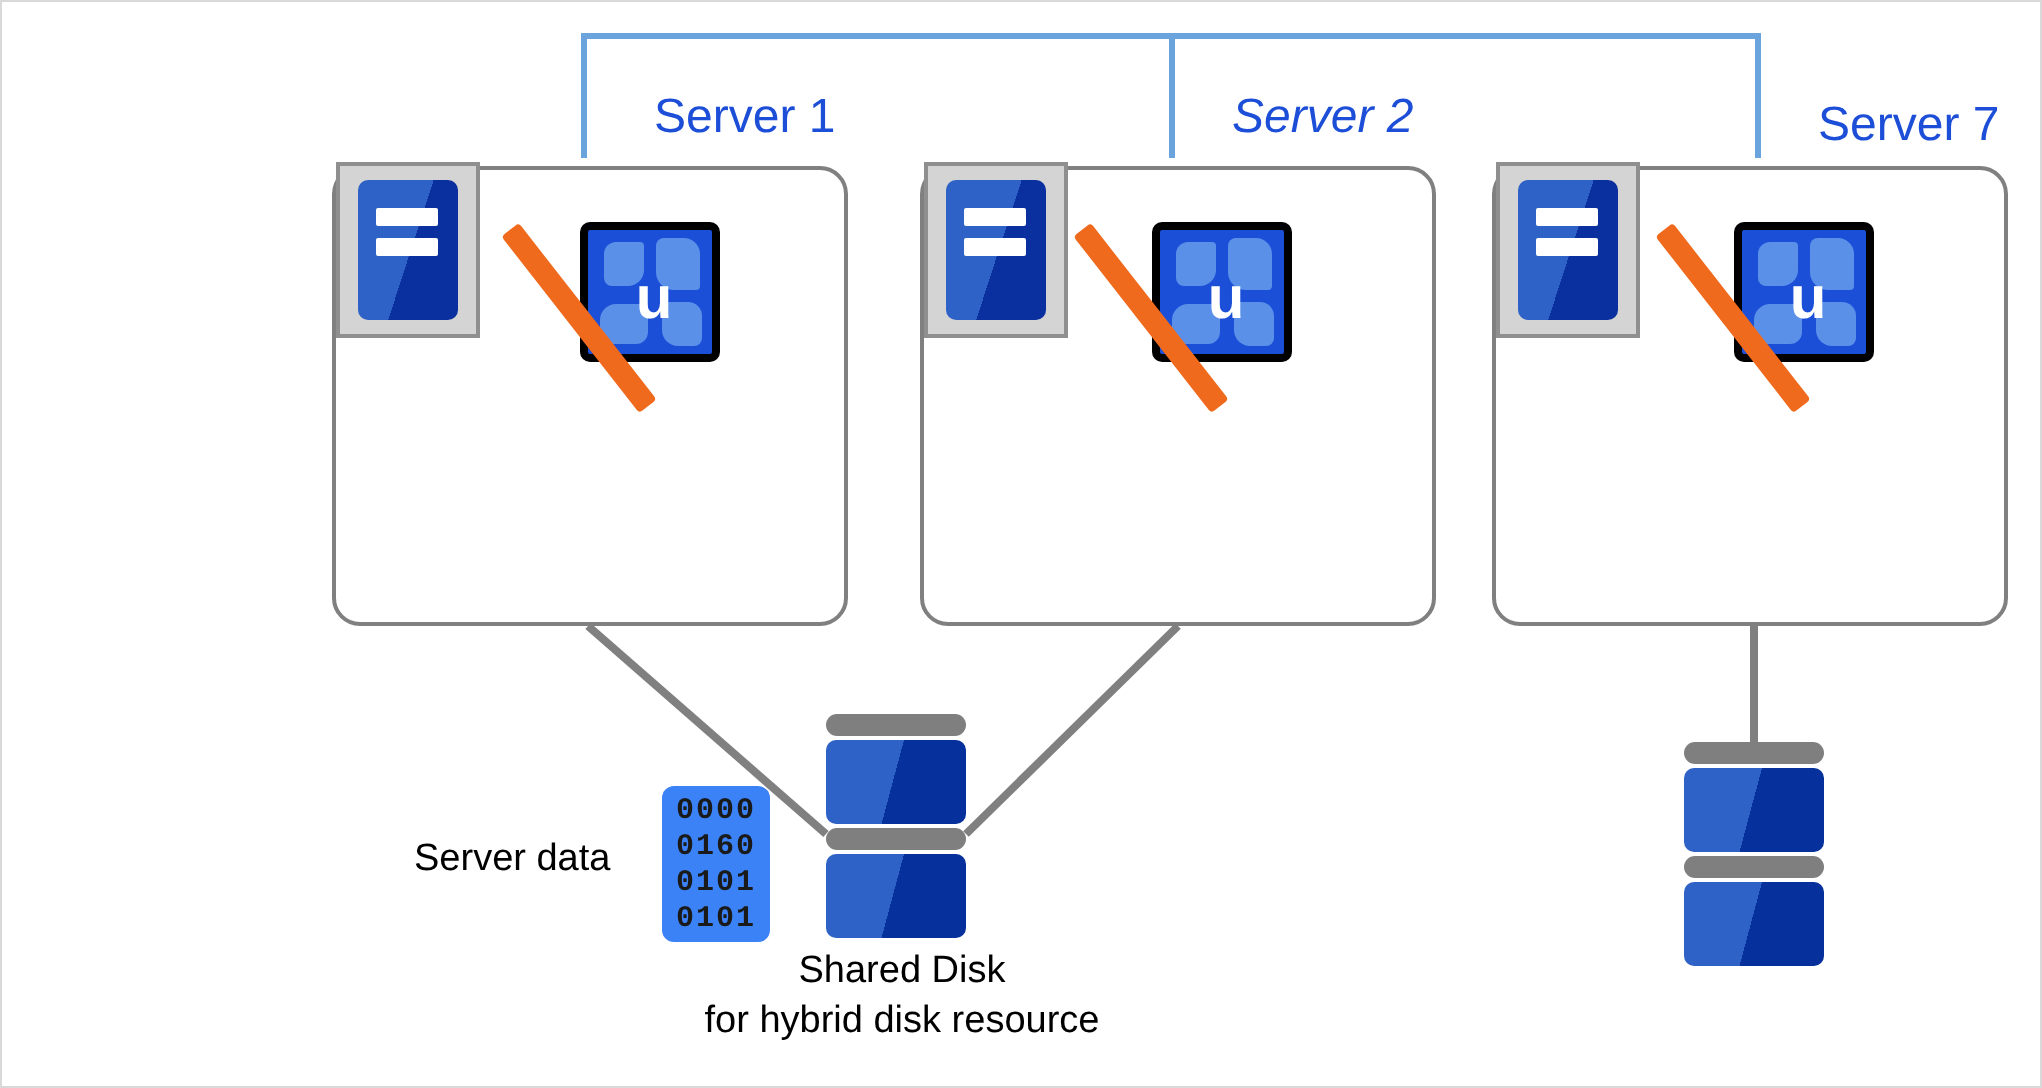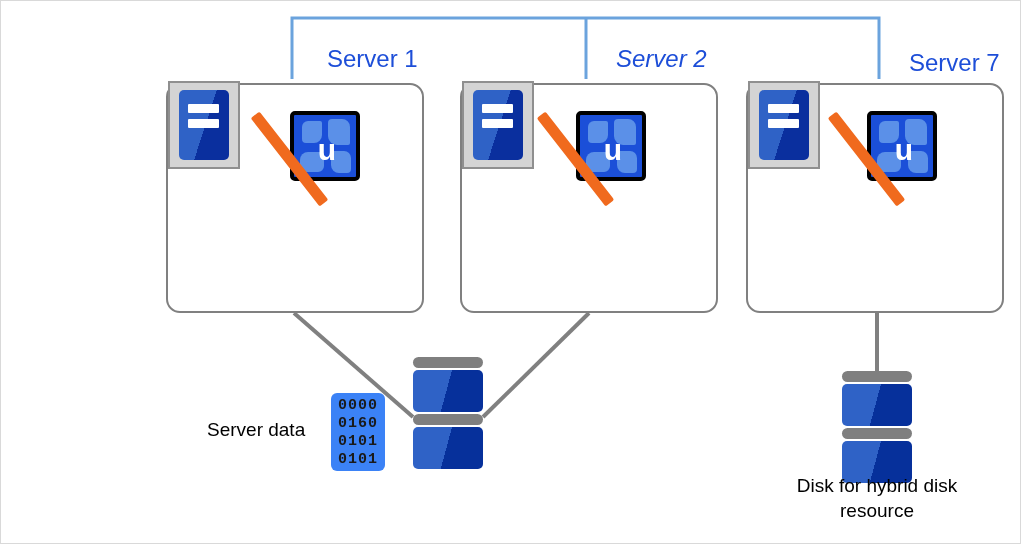--- a/index.html
+++ b/index.html
@@ -262,23 +262,23 @@
     <div>0101</div>
     <div>0101</div>
   </div>
 
   <div class="disk" style="left:412px; top:356px;">
     <div class="plate"></div>
     <div class="drum"></div>
     <div class="plate"></div>
     <div class="drum"></div>
   </div>
+  <div class="caption" style="left:330px; top:472px; width:240px;">Shared Disk
+for hybrid disk resource</div>
 
   <div class="disk" style="left:841px; top:370px;">
     <div class="plate"></div>
     <div class="drum"></div>
     <div class="plate"></div>
     <div class="drum"></div>
   </div>
-  <div class="caption" style="left:756px; top:472px; width:240px;">Disk for hybrid disk
-resource</div>
 
 </div>
 
 </body></html>

